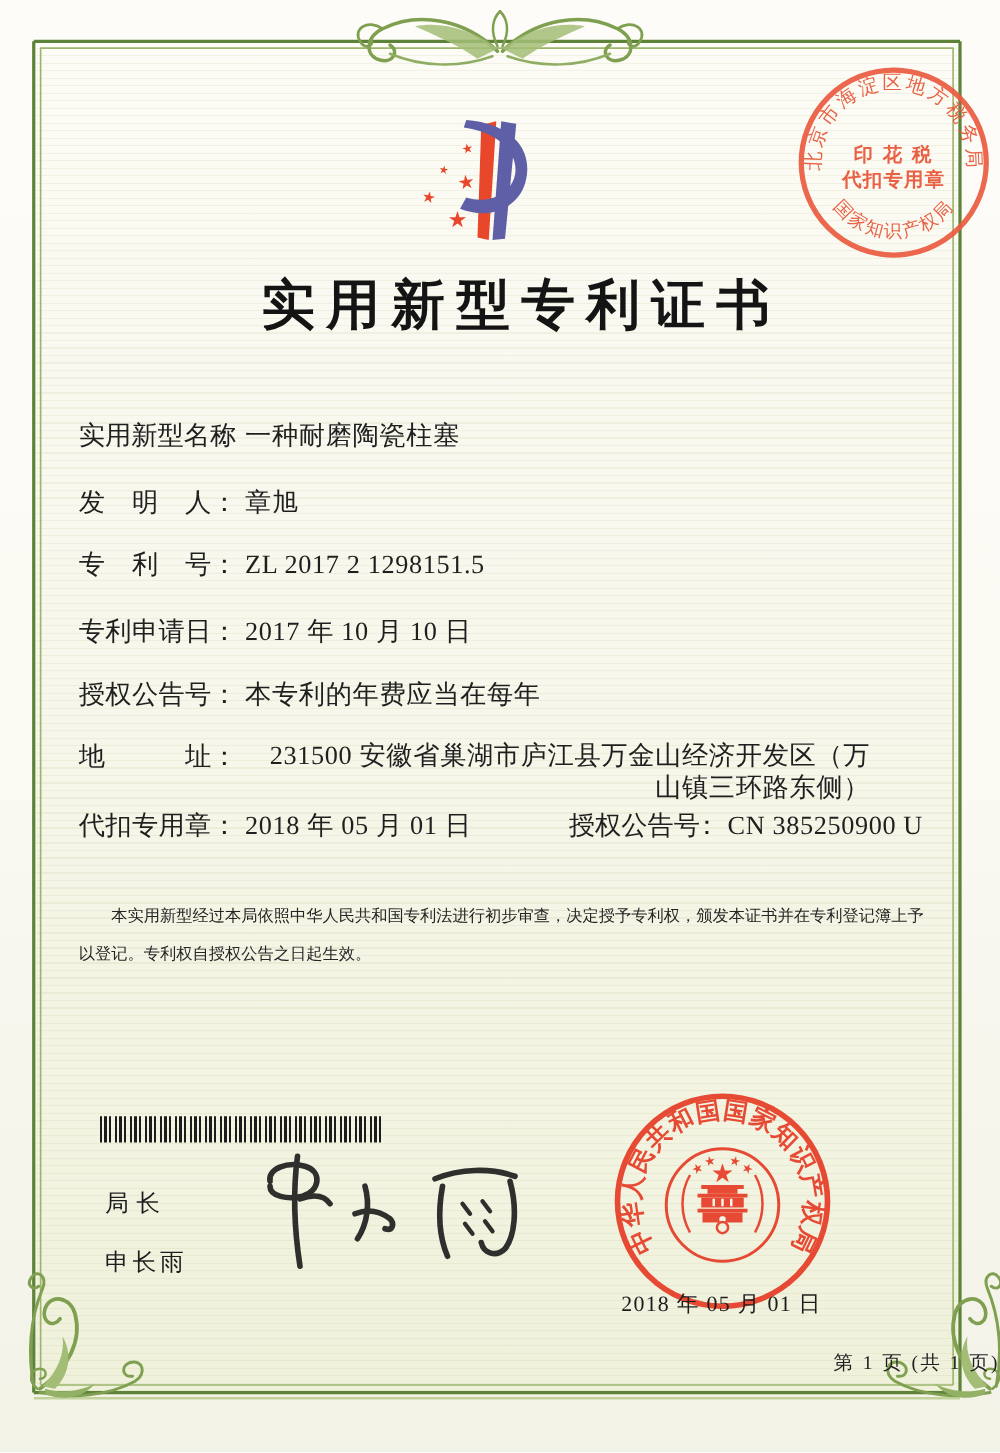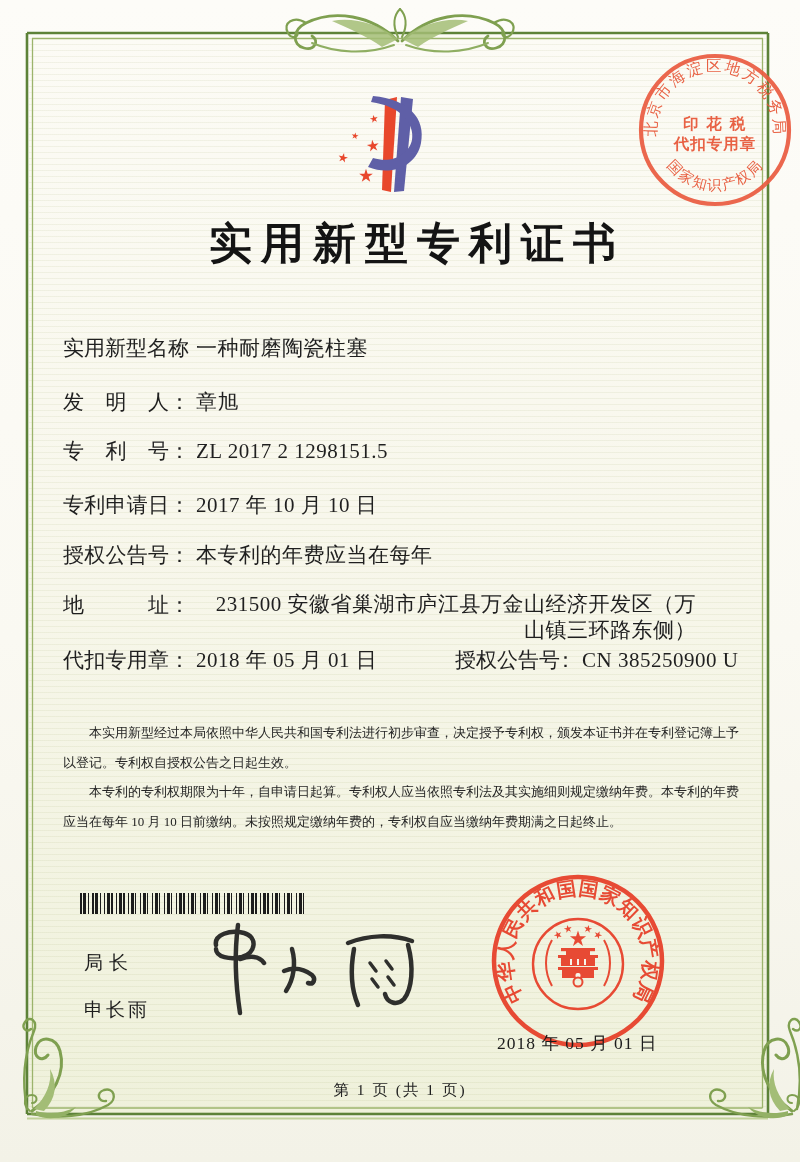--- a/index.html
+++ b/index.html
@@ -33,21 +33,21 @@
   .body-text{left:63px;top:682px;width:678px;font-size:13px;line-height:29.5px;color:#252525;margin-top:36px;}
   .body-text p{margin:0;text-indent:2em;}
   .barcode{left:80px;top:893px;width:225px;height:21px;
     background:repeating-linear-gradient(90deg,
       #1c1c1c 0px,#1c1c1c 1.5px,rgba(0,0,0,0) 1.5px,rgba(0,0,0,0) 3px,
       #1c1c1c 3px,#1c1c1c 6px,rgba(0,0,0,0) 6px,rgba(0,0,0,0) 7.5px,
       #1c1c1c 7.5px,#1c1c1c 8.5px,rgba(0,0,0,0) 8.5px,rgba(0,0,0,0) 12px);}
   .director-title{left:84px;top:950px;font-size:19px;letter-spacing:6px;color:#1d1d1d;text-align:right;}
   .director-name{left:84px;top:997px;font-size:19px;letter-spacing:3px;color:#1d1d1d;}
   .seal-date{left:497px;top:1031px;font-size:17.5px;letter-spacing:1px;color:#1c1c1c;z-index:3;}
-  .footer{left:0;top:1080px;width:100%;text-align:center;font-size:15.5px;letter-spacing:2px;color:#1f1f1f;}
+  .footer{left:0;top:1080px;width:100%;text-align:right;font-size:15.5px;letter-spacing:2px;color:#1f1f1f;}
   .stamp-svg{left:633px;top:48px;z-index:2;opacity:0.92;}
   .seal-svg{left:478px;top:864px;z-index:2;opacity:0.95;}
   .logo-svg{left:335px;top:90px;z-index:2;}
   .sig-svg{left:200px;top:915px;z-index:2;}
   .seal-text{font-family:"Liberation Serif","DejaVu Serif",serif;}
 </style>
 </head>
 <body>
 
 <div class="page">
@@ -147,21 +147,20 @@
   </div>
   <div class="abs frow" style="top:646px;width:700px">
     <span class="flabel">代扣专用章</span><span class="fcolon">：</span><span class="fvalue">2018 年 05 月 01 日</span>
     <span class="grant-right">
       <span class="flabel" style="width:100px">授权公告号</span><span class="fcolon">：</span><span class="fvalue">CN 385250900 U</span>
     </span>
   </div>
 
   <div class="abs body-text">
     <p>本实用新型经过本局依照中华人民共和国专利法进行初步审查，决定授予专利权，颁发本证书并在专利登记簿上予以登记。专利权自授权公告之日起生效。</p>
-    <p>本专利的专利权期限为十年，自申请日起算。专利权人应当依照专利法及其实施细则规定缴纳年费。本专利的年费应当在每年 10 月 10 日前缴纳。未按照规定缴纳年费的，专利权自应当缴纳年费期满之日起终止。</p>
   </div>
 
   <div class="abs barcode"></div>
 
   <div class="abs director-title">局长</div>
   <div class="abs director-name">申长雨</div>
 
   <svg class="abs sig-svg" width="240" height="112" viewBox="0 0 240 112">
     <g fill="none" stroke="#1a1a1a" stroke-width="4.5" stroke-linecap="round" opacity="0.9">
       <path d="M38,10 C34,40 36,72 40,98"></path>

